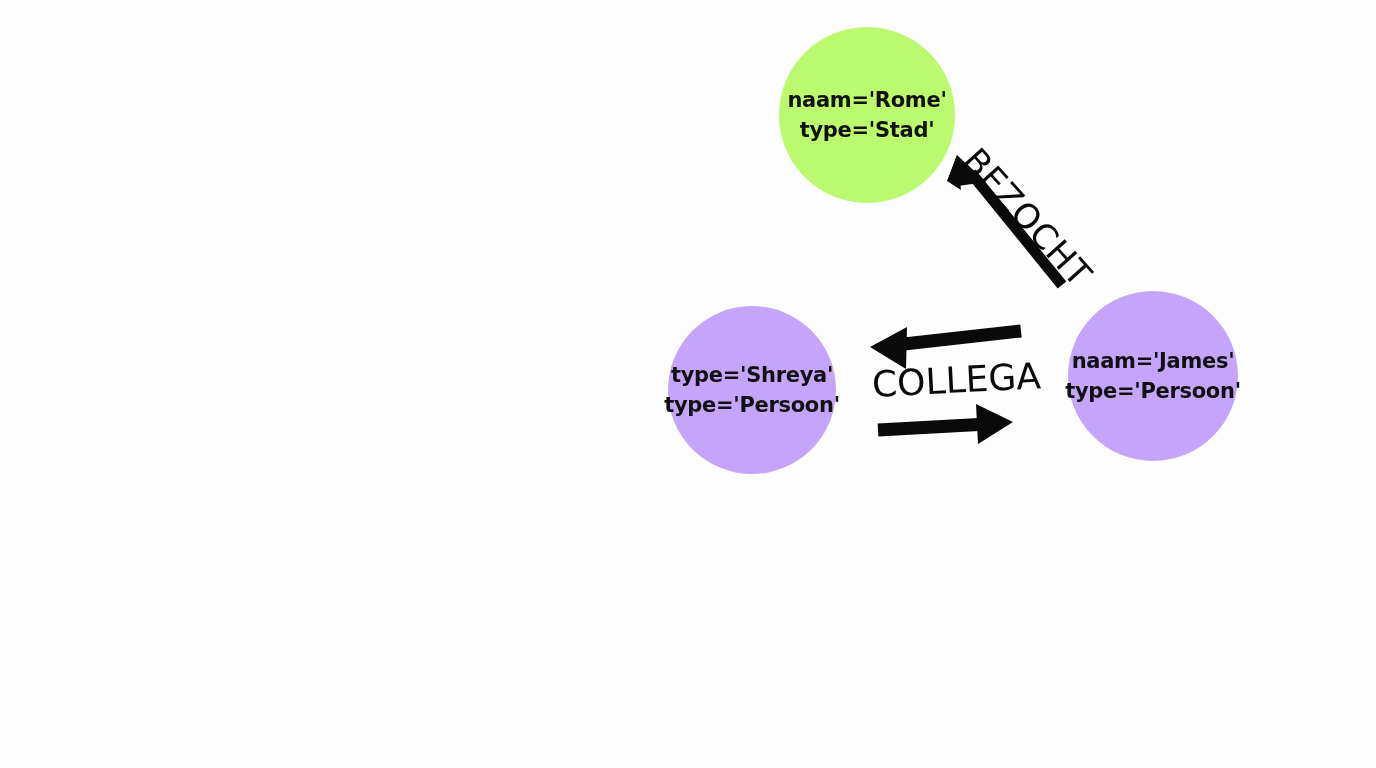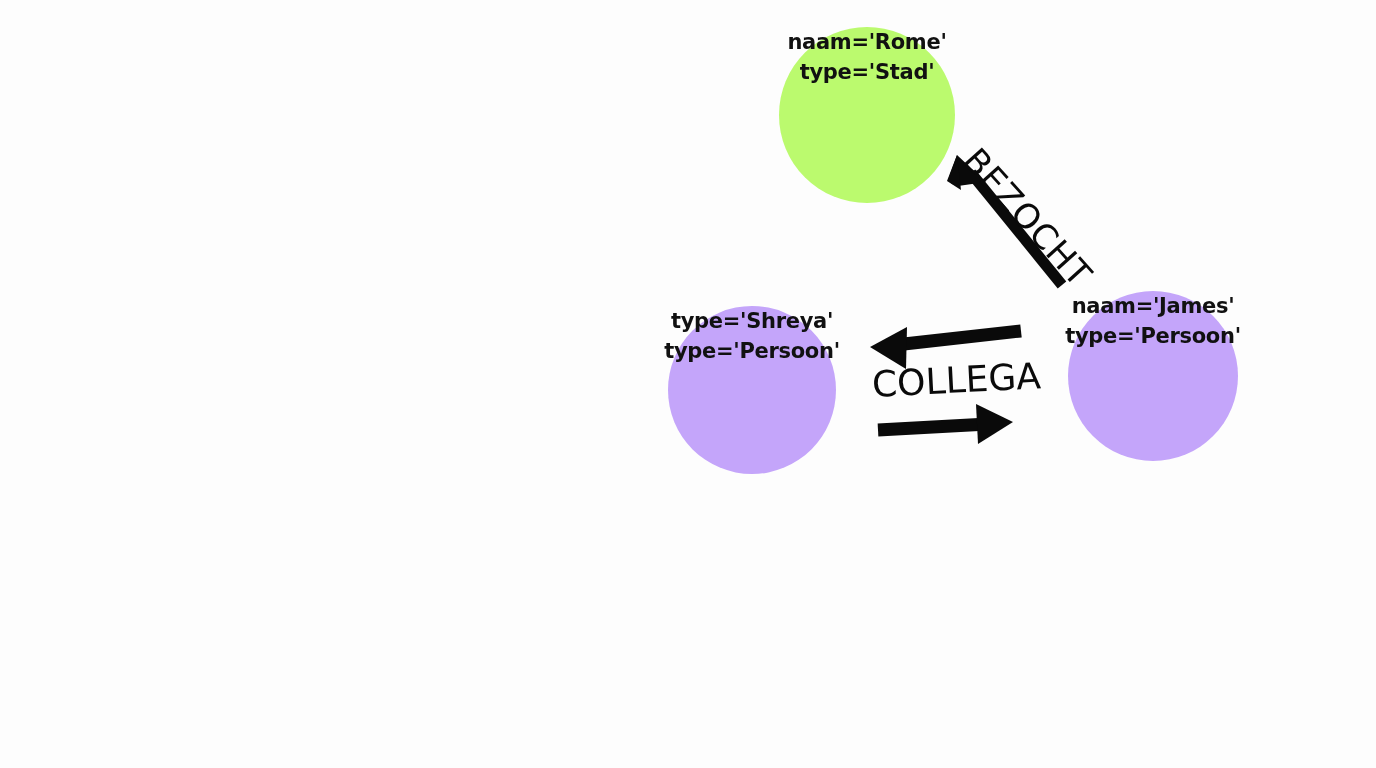--- a/index.html
+++ b/index.html
@@ -17,21 +17,21 @@
     height: 768px;
     background: #fdfdfd;
     overflow: hidden;
   }
   .node {
     position: absolute;
     border-radius: 50%;
     display: flex;
     flex-direction: column;
     align-items: center;
-    justify-content: flex-start;
+    justify-content: center;
     box-sizing: border-box;
     filter: blur(0.2px);
   }
   .node-line {
     color: #111111;
     font-family: "DejaVu Sans", sans-serif;
     font-weight: 700;
     font-size: 21px;
     line-height: 1.45;
     white-space: nowrap;

